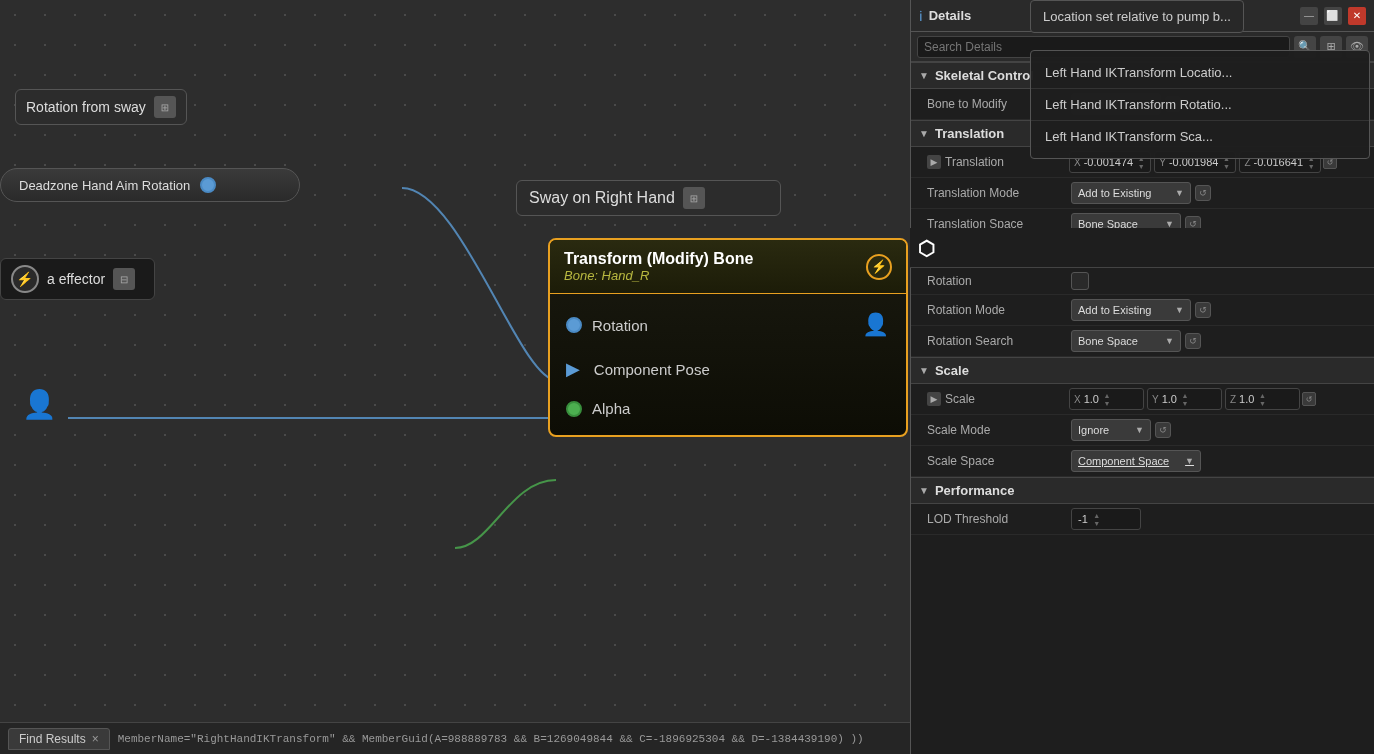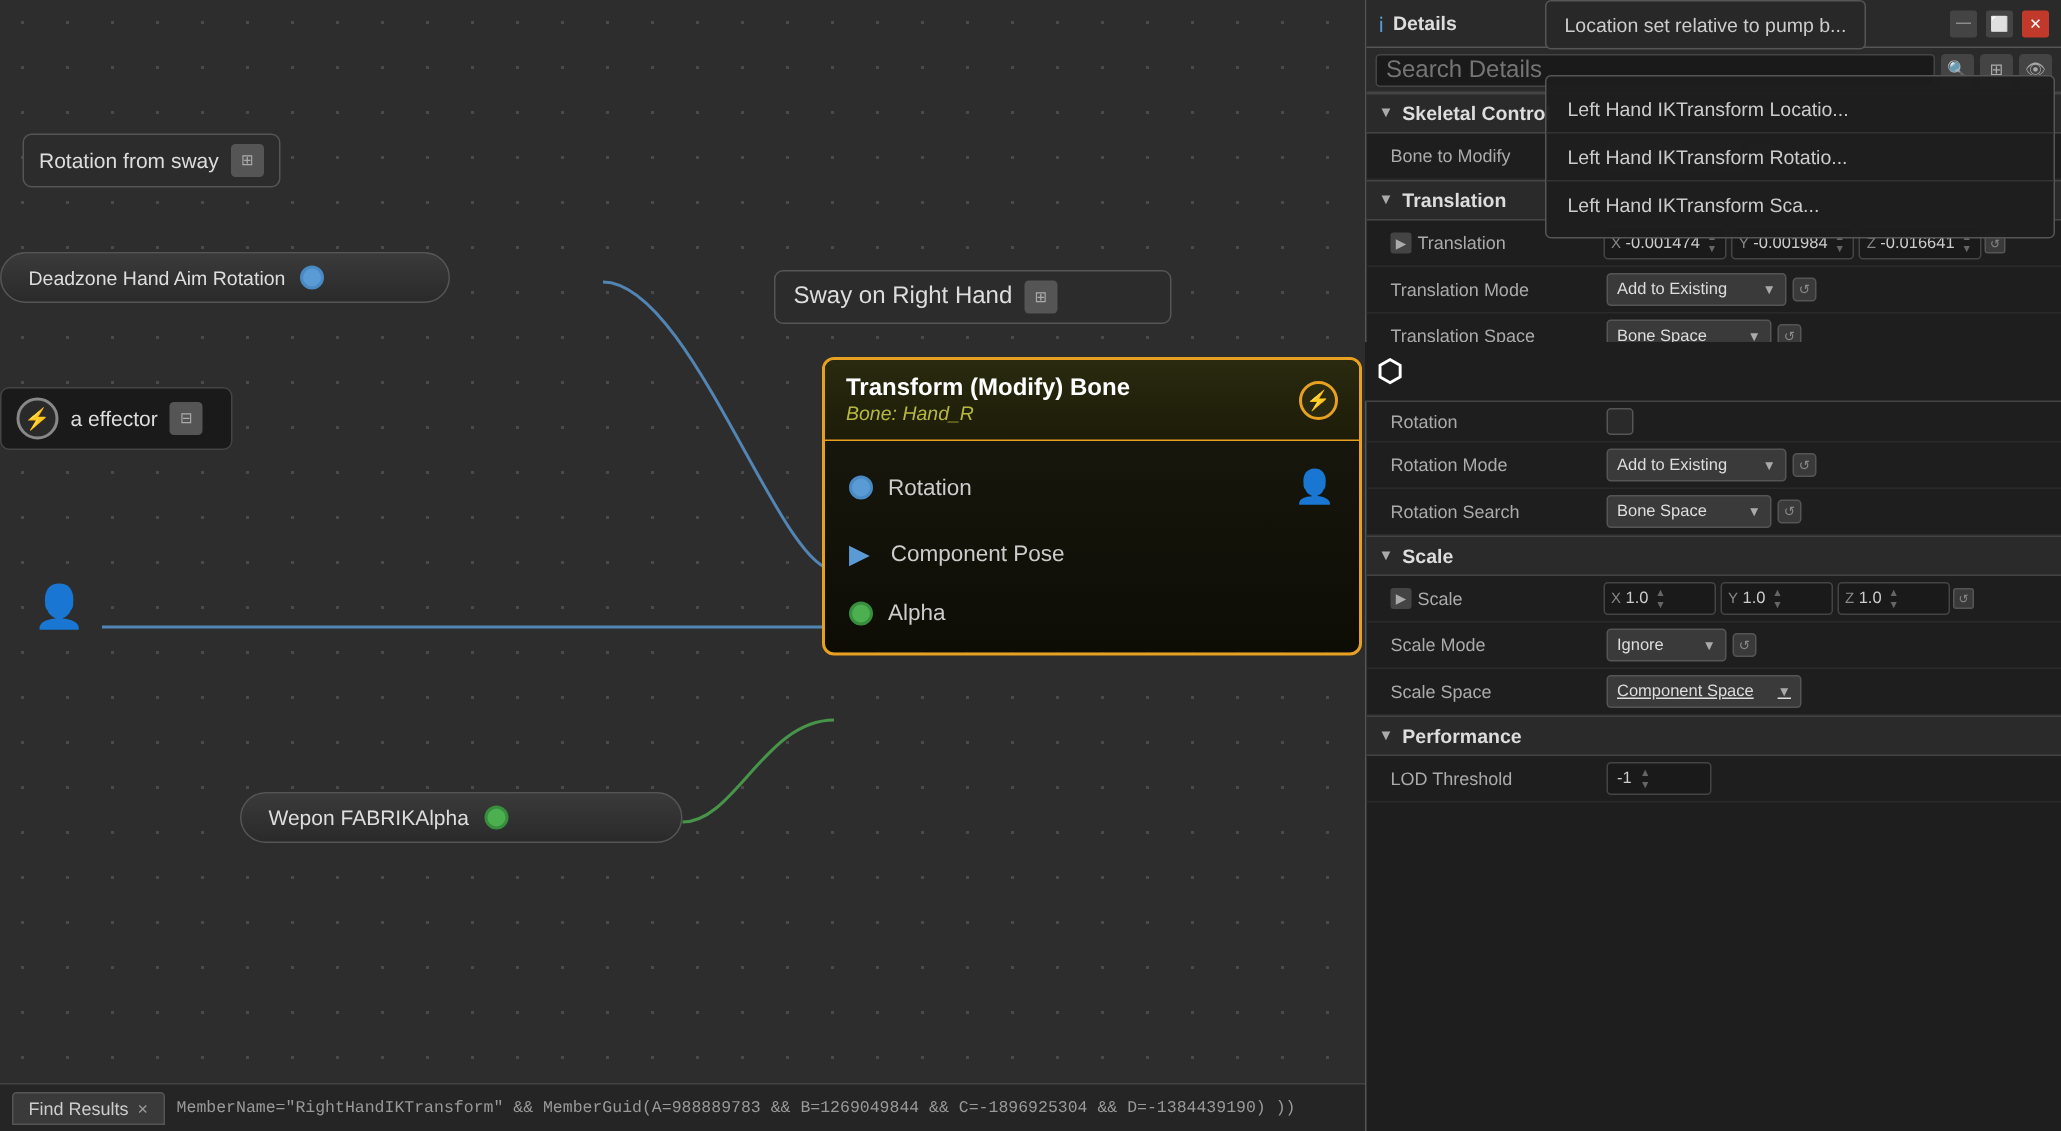--- a/index.html
+++ b/index.html
@@ -283,21 +283,21 @@
       height: 30px;
       gap: 4px;
     }
 
     .search-input {
       flex: 1;
       background: #1a1a1a;
       border: 1px solid #444;
       color: #ccc;
       padding: 2px 6px;
-      font-size: 16px;
+      font-size: 12px;
       border-radius: 3px;
       height: 22px;
     }
 
     .search-icon-btn {
       width: 22px; height: 22px;
       background: #444;
       border-radius: 3px;
       display: flex; align-items: center; justify-content: center;
       color: #aaa; font-size: 11px;
@@ -605,24 +605,20 @@
         <span>Component Pose</span>
       </div>
 
       <div class="node-pin-row">
         <div class="pin-green-circle"></div>
         <span>Alpha</span>
       </div>
     </div>
   </div>
 
-  <div class="bp-node node-weapon">
-    <span>Wepon FABRIKAlpha</span>
-    <div class="pin-green-circle"></div>
-  </div>
 
   <div class="find-results-bar">
     <div class="find-results-tab">
       <span>Find Results</span>
       <span style="cursor:pointer; color:#999;">×</span>
     </div>
     <span class="find-results-text">MemberName="RightHandIKTransform" &amp;&amp; MemberGuid(A=988889783 &amp;&amp; B=1269049844 &amp;&amp; C=-1896925304 &amp;&amp; D=-1384439190) ))</span>
   </div>
 
 </div>

